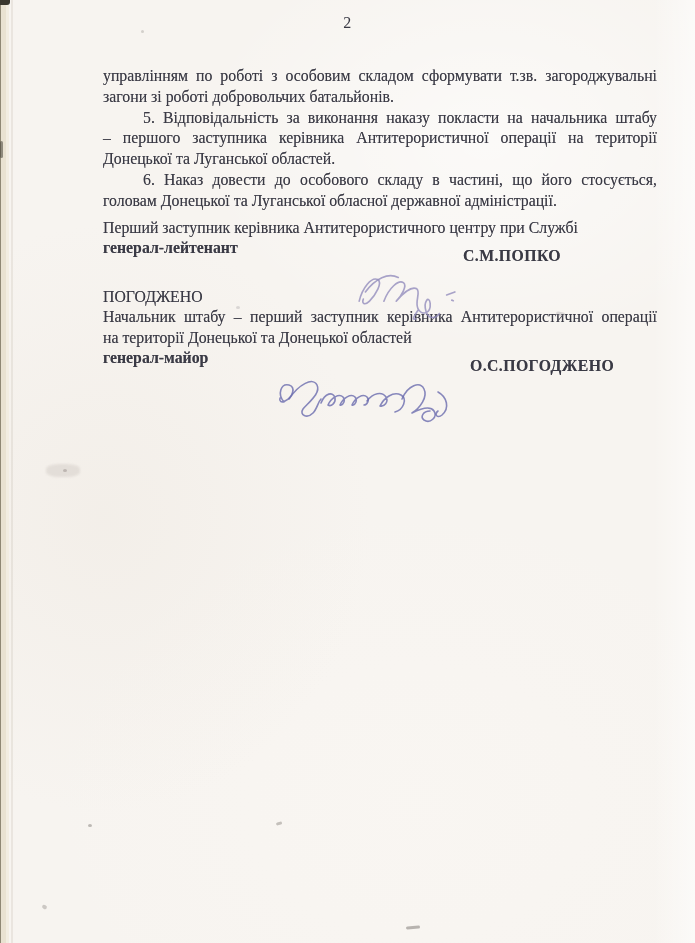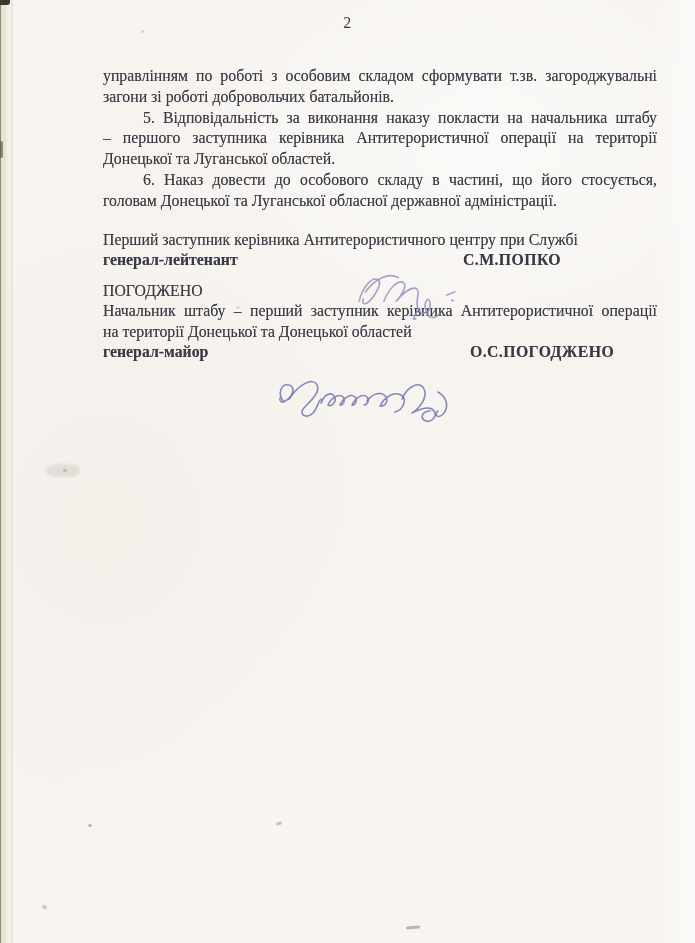--- a/index.html
+++ b/index.html
@@ -42,25 +42,25 @@
     text-align:center;font-size:16px;letter-spacing:.5px;
   }
   .content{
     position:absolute;left:103px;top:66px;width:554px;
     font-size:15.8px;line-height:20.8px;
     text-shadow:0 0 .6px rgba(58,58,70,.55);
   }
   .line{white-space:nowrap;}
   .jst{ text-align:justify; text-align-last:justify; white-space:normal; }
   .ind{ padding-left:40px; }
-  .sig-block{margin-top:18px;line-height:20.5px;}
+  .sig-block{margin-top:6px;line-height:20.5px;}
   .sig-block .line{white-space:normal;}
-  .approval-block{margin-top:10px;line-height:20.5px;}
+  .approval-block{margin-top:28px;line-height:20.5px;}
   .rank-row{position:relative;height:20.5px;font-weight:bold;}
-  .sig-name{position:absolute;top:0;letter-spacing:.4px;}
+  .sig-name{position:absolute;top:8px;letter-spacing:.4px;}
   .name-popko{left:360px;}
   .name-syrskyi{left:367px;}
   .ink{position:absolute;overflow:visible;}
   .ink path{fill:none;stroke-width:1.6;stroke-linecap:round;stroke-linejoin:round;opacity:.8;}
   .sig1{left:352px;top:268px;width:108px;height:54px;}
   .sig2{left:272px;top:374px;width:194px;height:56px;}
   .speck{position:absolute;border-radius:50%;pointer-events:none;}
   .sp1{left:88px;top:824px;width:4px;height:3px;background:rgba(100,95,90,.4);}
   .sp2{left:406px;top:926px;width:14px;height:3px;background:rgba(105,100,96,.45);border-radius:2px;transform:rotate(-4deg);}
   .sp3{left:46px;top:464px;width:34px;height:13px;background:rgba(140,130,125,.16);filter:blur(1px);border-radius:40%;}

